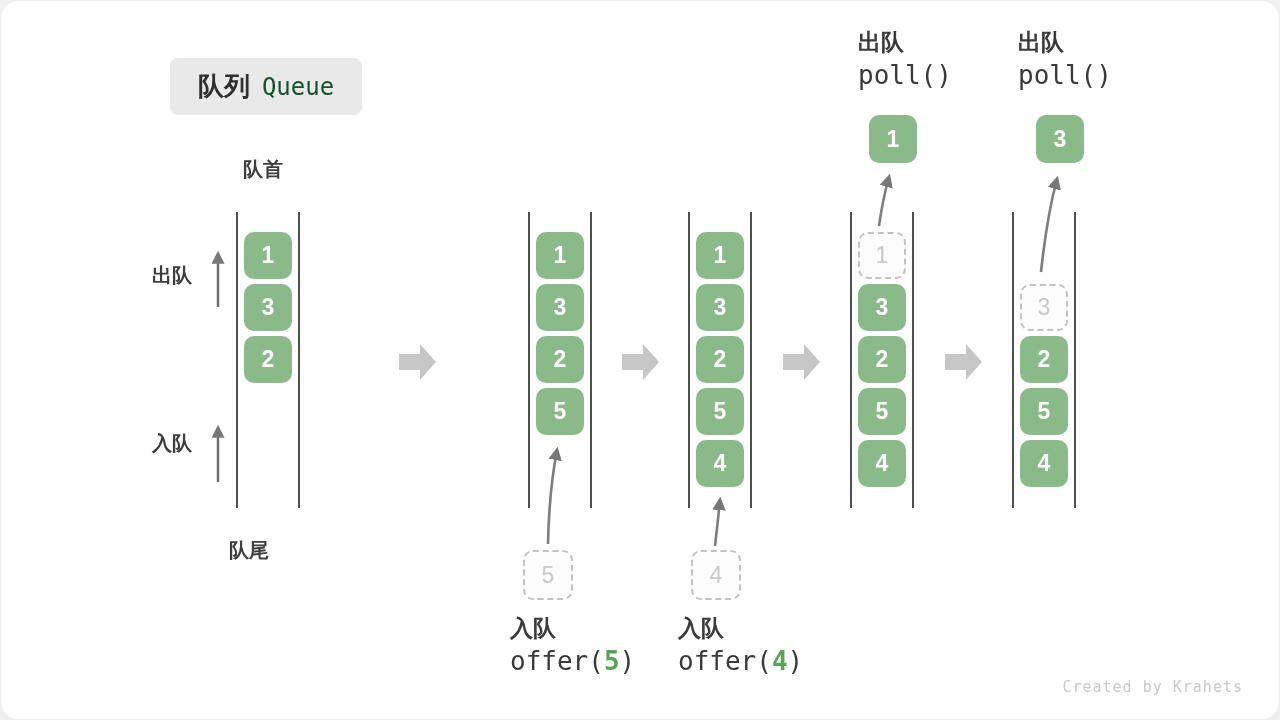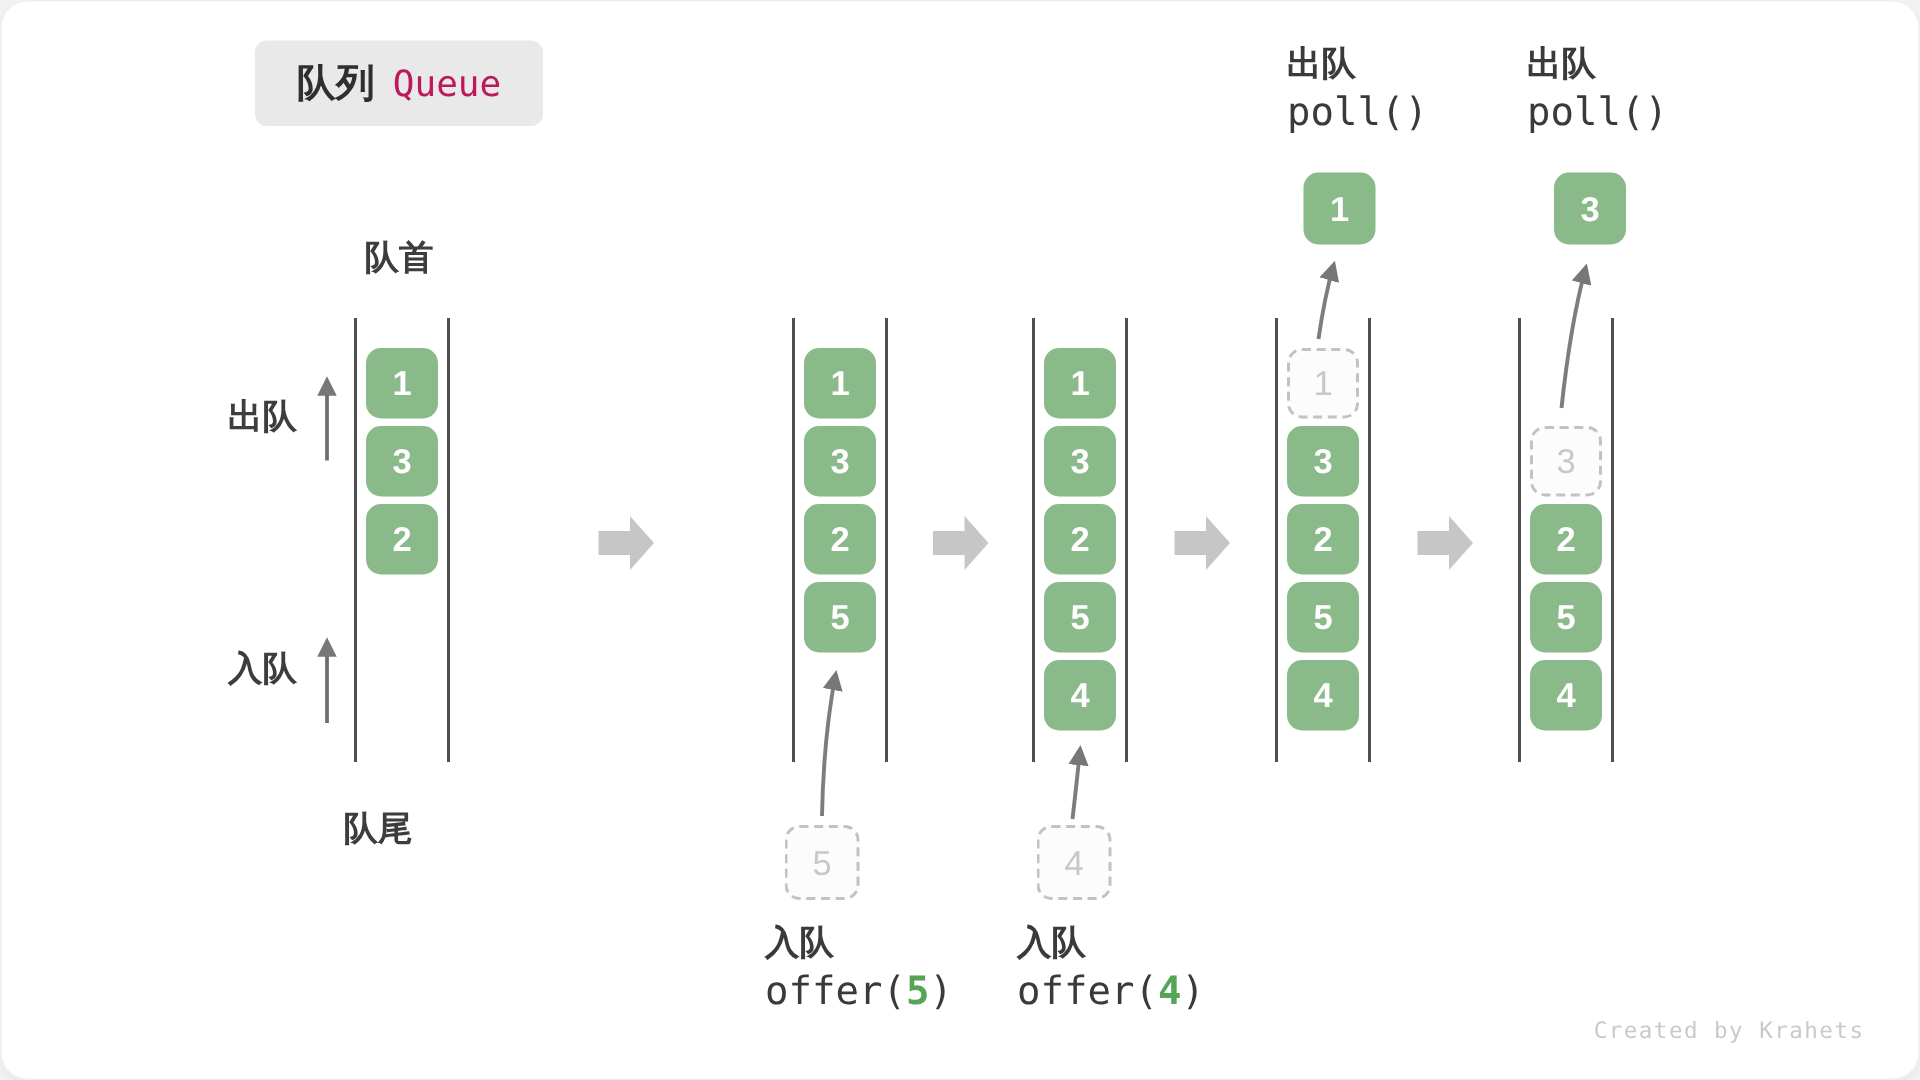--- a/index.html
+++ b/index.html
@@ -12,27 +12,27 @@
   body{
     width:1280px;height:720px;background:#f3f3f3;
     font-family:"Liberation Sans",sans-serif;overflow:hidden;
   }
   .canvas{
     position:absolute;left:0;top:0;width:1280px;height:720px;
     background:#ffffff;border-radius:18px;
     box-shadow:0 0 0 1px #ececec inset, 0 2px 8px rgba(0,0,0,0.06);
   }
   .title-box{
-    position:absolute;left:170px;top:27px;width:192px;height:57px;
+    position:absolute;left:170px;top:58px;width:192px;height:57px;
     background:var(--title-bg);border-radius:8px;
     display:flex;align-items:center;justify-content:center;gap:12px;
   }
   .title-zh{font-size:26px;font-weight:bold;color:#2f2f2f;}
-  .title-en{font-family:"DejaVu Sans Mono",monospace;font-size:24px;color:#be185d;}
-  .lbl{position:absolute;font-size:23px;font-weight:bold;color:#3d3d3d;white-space:nowrap;}
+  .title-en{font-family:"DejaVu Sans Mono",monospace;font-size:24px;color:#14532d;}
+  .lbl{position:absolute;font-size:20px;font-weight:bold;color:#3d3d3d;white-space:nowrap;}
   .lbl.front{left:243px;top:156px;}
   .lbl.rear{left:229px;top:537px;}
   .lbl.deq{left:152px;top:262px;}
   .lbl.enq{left:152px;top:430px;}
   svg.arrows{position:absolute;left:0;top:0;width:1280px;height:720px;pointer-events:none;}
   .queue{position:absolute;top:212px;width:64px;height:296px;}
   .wall{position:absolute;top:0;width:2px;height:296px;background:var(--wall);}
   .wall.left{left:0;}
   .wall.right{right:0;}
   .cell{

